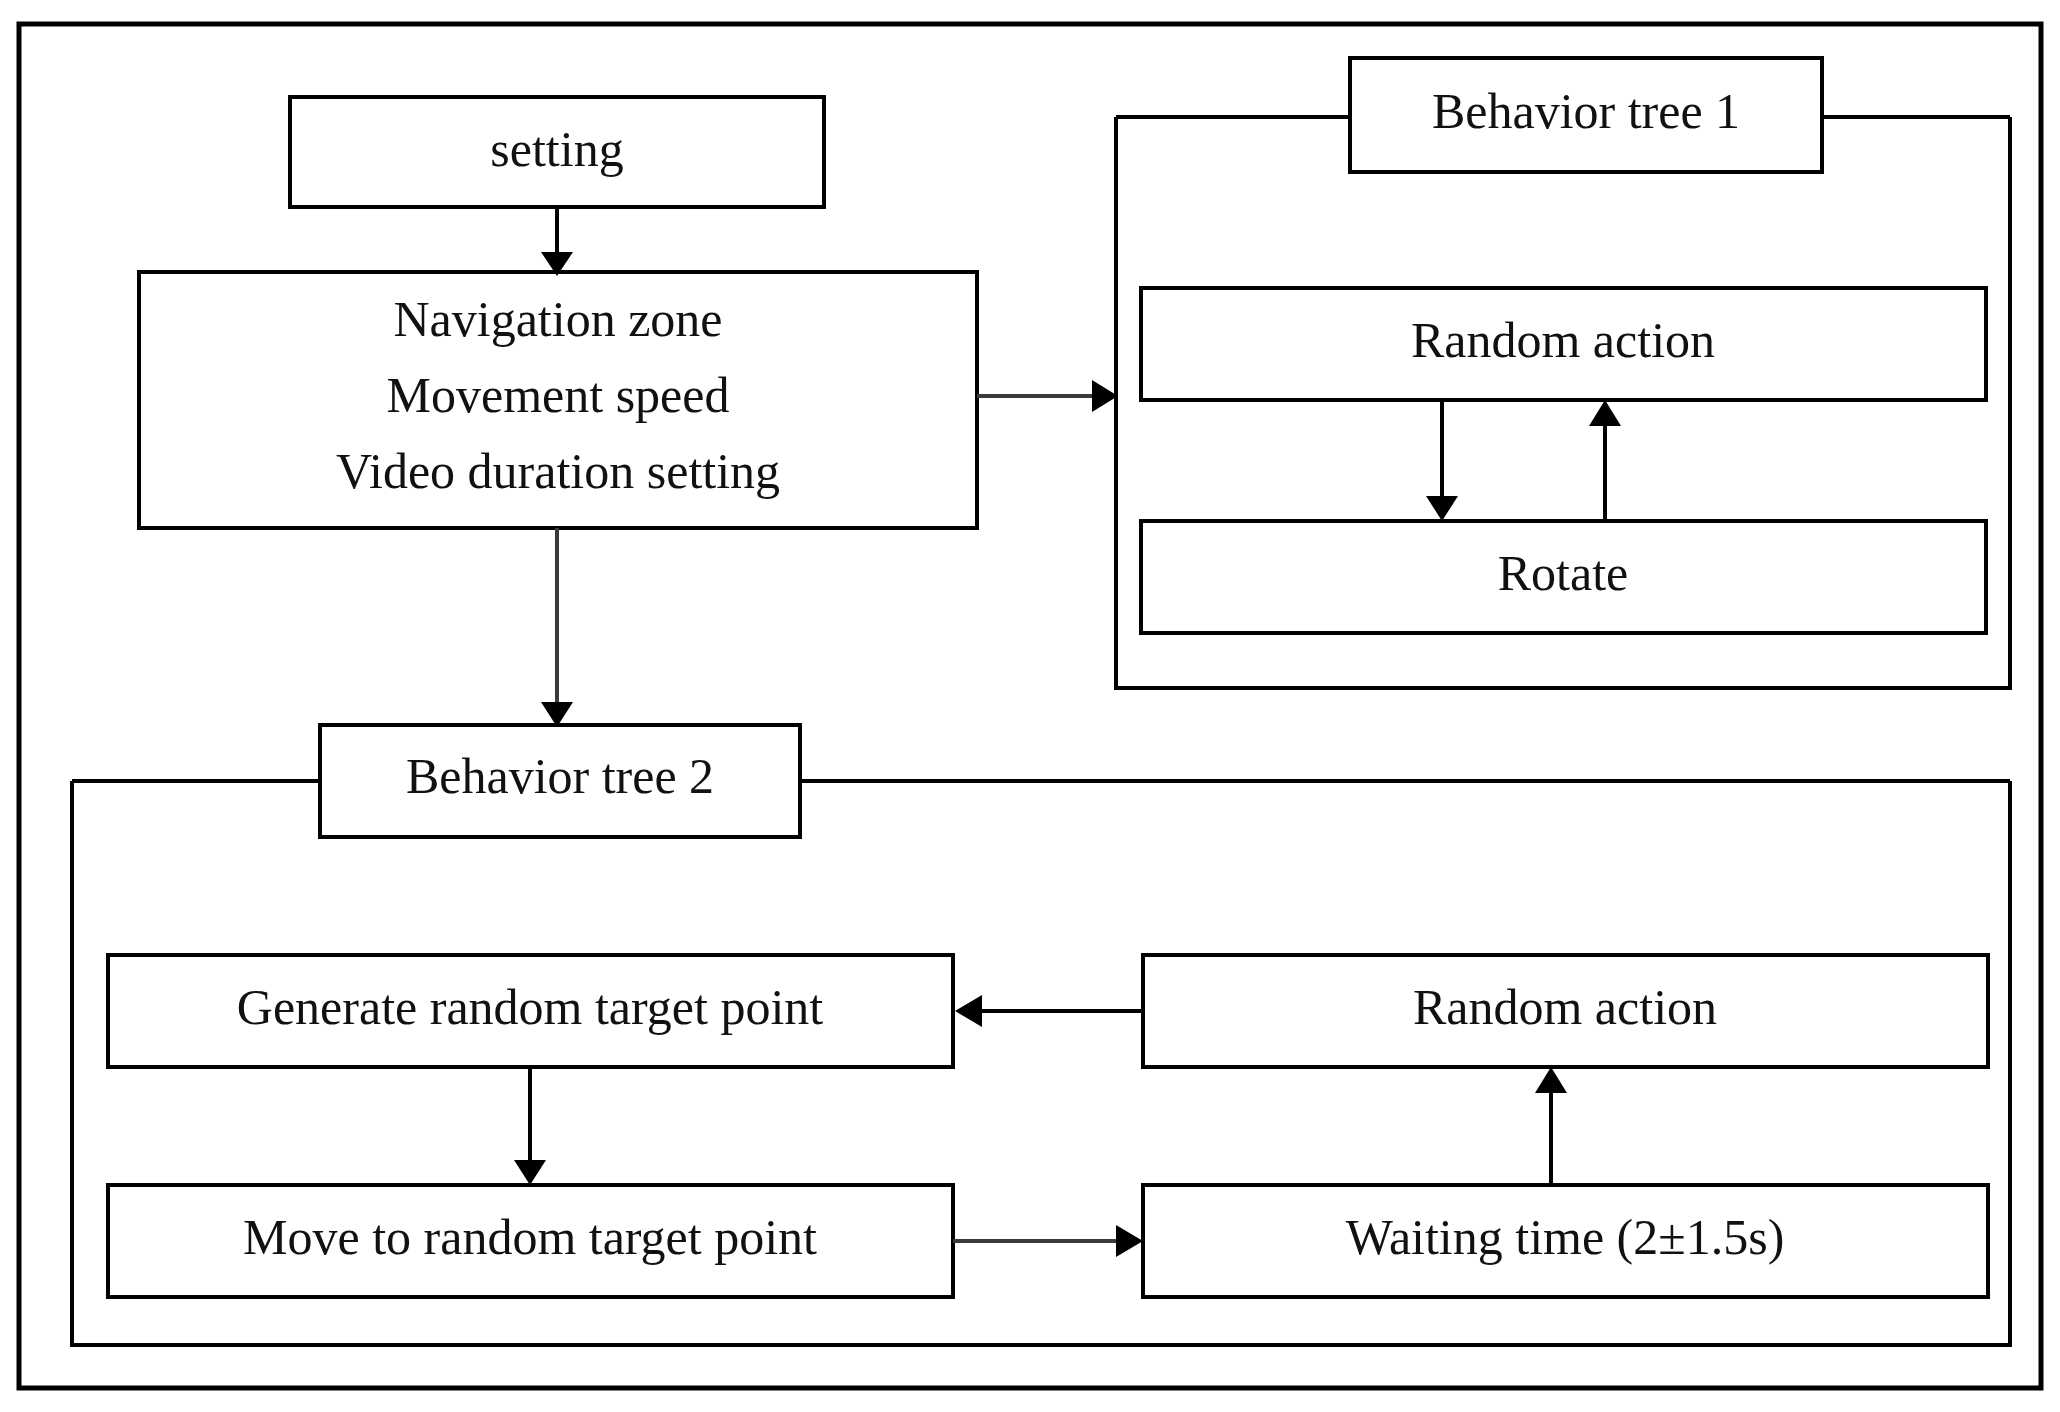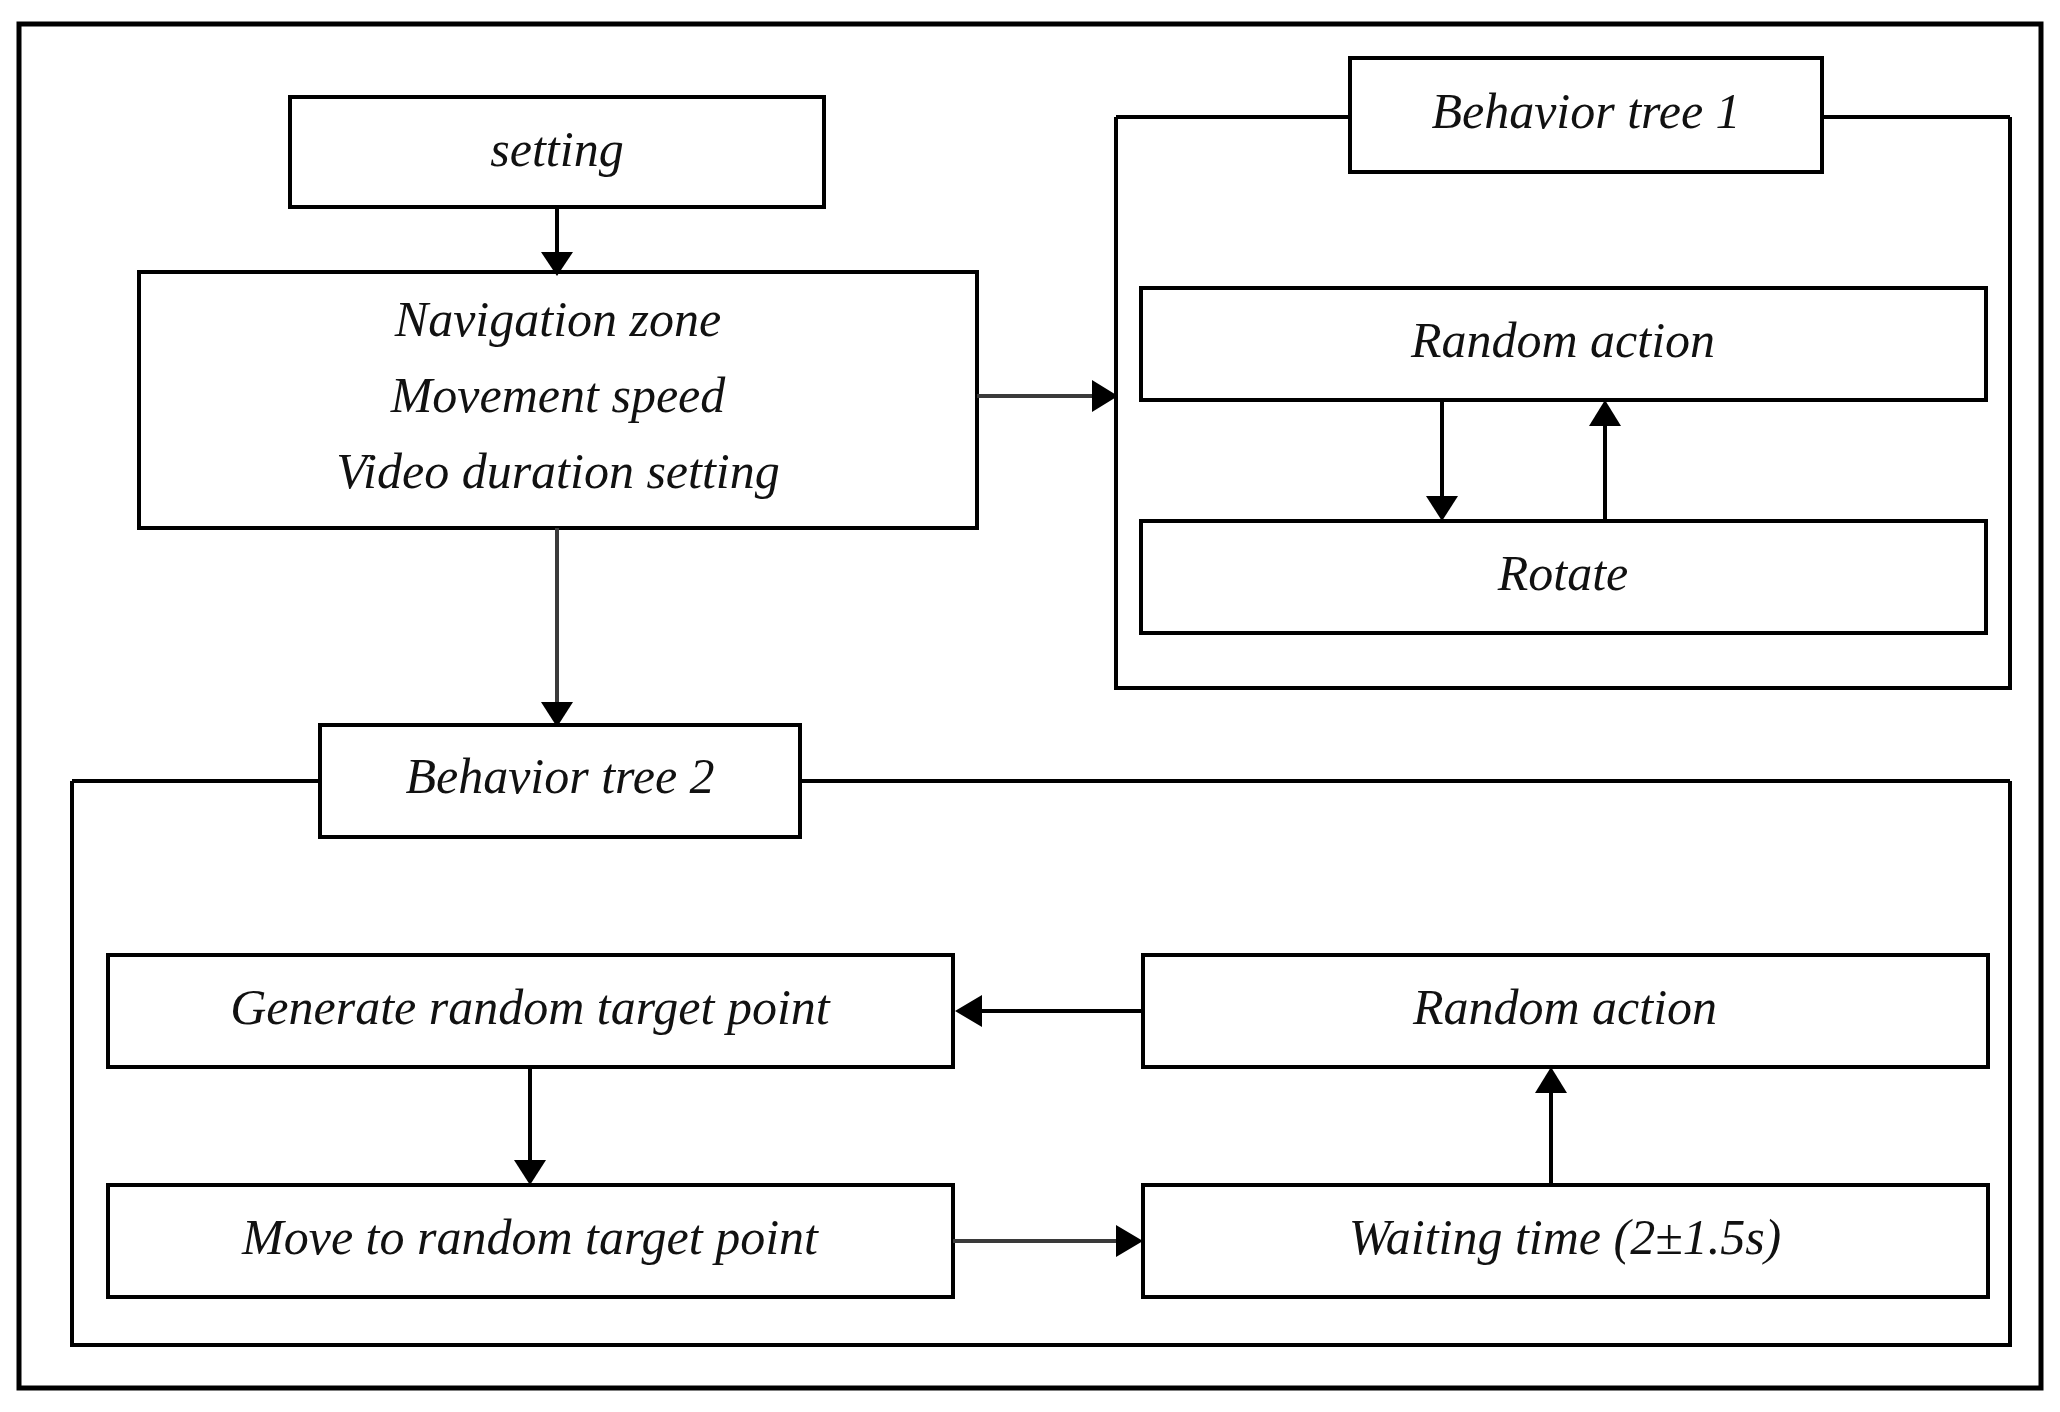--- a/index.html
+++ b/index.html
@@ -7,21 +7,20 @@
     padding: 0;
     background: #ffffff;
   }
   #page {
     position: relative;
     width: 2060px;
     height: 1412px;
     background: #ffffff;
     font-family: "Liberation Serif", "DejaVu Serif", serif;
     overflow: hidden;
-    font-style: italic;
   }
   svg.diagram {
     position: absolute;
     inset: 0;
     width: 2060px;
     height: 1412px;
   }
   .node-rect {
     fill: #ffffff;
     stroke: #000000;

